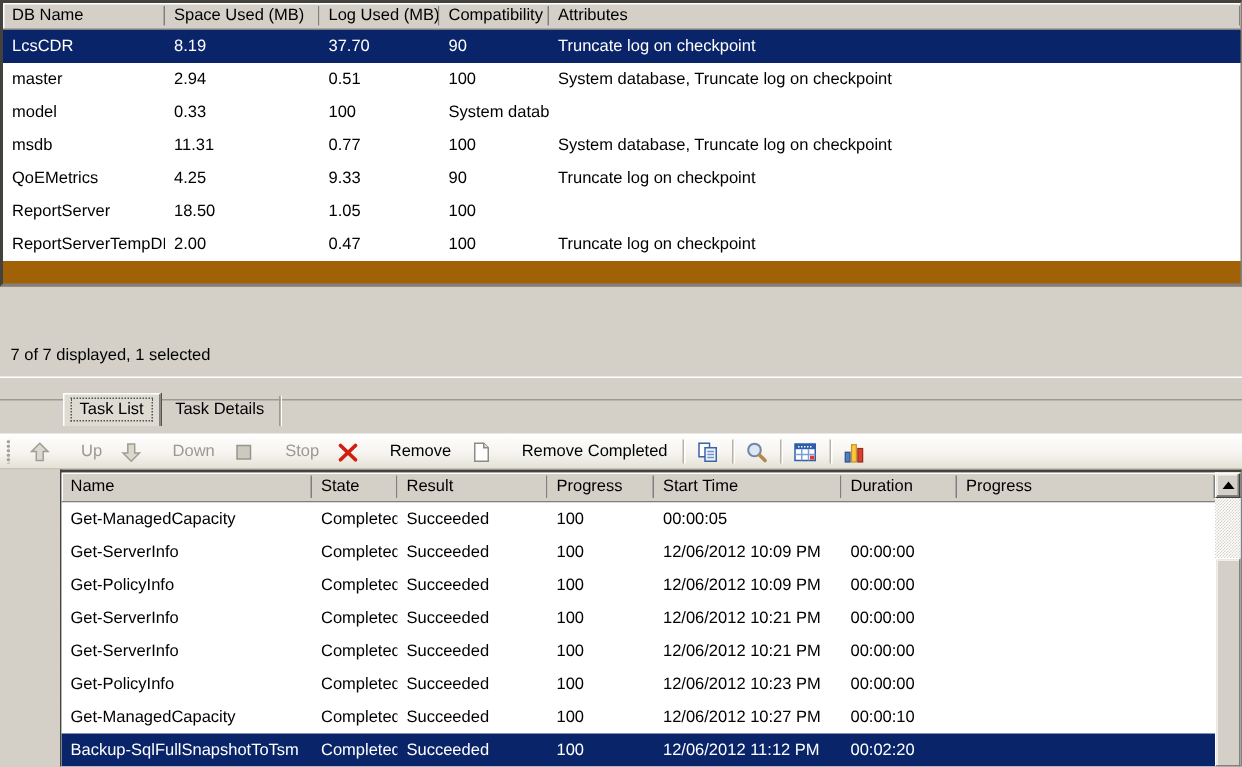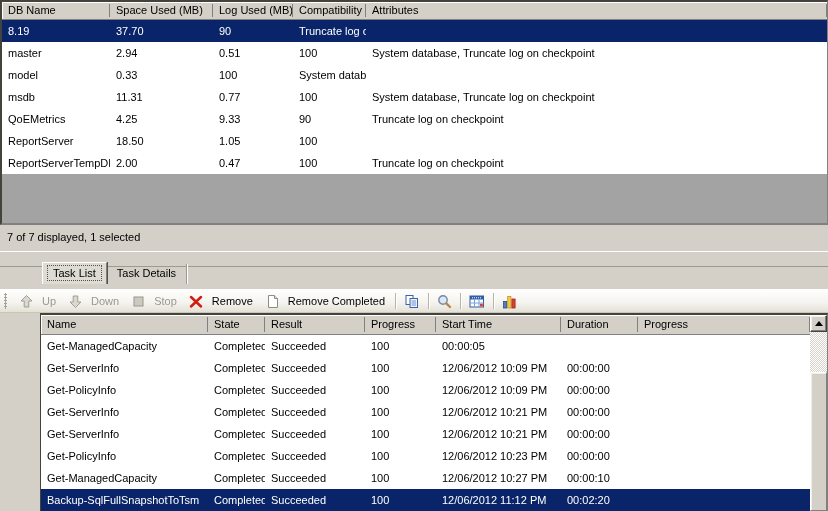--- a/index.html
+++ b/index.html
@@ -5,22 +5,22 @@
   * { margin:0; padding:0; box-sizing:border-box; }
   html,body { width:828px; height:511px; }
   body {
     position:relative; overflow:hidden;
     background:#d4d0c8; color:#000;
     font-family:"Liberation Sans", sans-serif; font-size:11px;
   }
 
   
   .db-panel {
-    position:absolute; left:0; top:0; width:828px; height:225px;
-    background:#a3a3a3;
+    position:absolute; left:0; top:0; width:828px; height:191px;
+    background:#a16207;
     border-top:2px solid #44423c; border-left:2px solid #44423c;
     border-right:1px solid #808080; border-bottom:2px solid #808080;
   }
   .lv-header { display:grid; background:#d4d0c8; height:18px; line-height:17px;
     border-bottom:1px solid #808080; box-shadow:inset 0 1px 0 #fff, inset 1px 0 0 #fff; }
   .db-panel .lv-header, .db-panel .lv-row { grid-template-columns:108px 103px 80px 73px 1fr; }
   .hcell { position:relative; padding-left:6px; white-space:nowrap; overflow:hidden; }
   .hcell::after { content:""; position:absolute; right:0; top:2px; bottom:2px; width:1px;
     background:#808080; box-shadow:1px 0 0 #fff; }
   .lv-row { display:grid; height:22px; line-height:22px; background:#fff; }
@@ -43,21 +43,21 @@
   .tab.active .tab-label { display:inline-block; border:1px dotted #55524a; padding:1px 5px; }
 
   
   .toolbar { position:absolute; top:289px; left:0; right:0; height:24px;
     display:flex; align-items:center;
     background:linear-gradient(#fefefd 0%, #f5f4f0 55%, #e4e1d6 100%);
     border-top:1px solid #fff; border-bottom:1px solid #c9c6b9; padding-left:2px; }
   .grip { width:4px; height:16px; margin:0 5px 0 2px;
     background-image:radial-gradient(circle at 1.5px 1.5px, #a5a296 1px, transparent 1.3px);
     background-size:4px 3px; }
-  .tb-btn { display:flex; align-items:center; gap:8px; padding:2px 6px; white-space:nowrap; cursor:default; }
+  .tb-btn { display:flex; align-items:center; gap:20px; padding:2px 6px; white-space:nowrap; cursor:default; }
   .tb-btn.disabled { color:#9b9890; }
   .tb-btn svg, .tb-icon-btn svg { display:block; }
   .tb-sep { width:1px; height:16px; background:#b7b4a7; box-shadow:1px 0 0 #fff; margin:0 4px; }
   .tb-icon-btn { padding:2px 4px; display:flex; align-items:center; cursor:default; }
 
   
   .task-panel { position:absolute; top:313px; left:0; right:0; bottom:0;
     background:#fff; border-top:2px solid #44423c; border-left:1px solid #44423c;
     border-right:1px solid #808080;margin-left:40px; }
   .task-lv { position:absolute; left:0; top:0; right:17px; bottom:0; overflow:hidden; }
@@ -87,20 +87,21 @@
 <section class="db-panel">
   <div class="lv-header" id="db-header">
       <div class="hcell">DB Name</div>
       <div class="hcell">Space Used (MB)</div>
       <div class="hcell">Log Used (MB)</div>
       <div class="hcell">Compatibility</div>
       <div class="hcell">Attributes</div>
     </div>
   <div id="db-body">
       <div class="lv-row selected">
+        <div class="cell">LcsCDR</div>
         <div class="cell">8.19</div>
         <div class="cell">37.70</div>
         <div class="cell">90</div>
         <div class="cell">Truncate log on checkpoint</div>
       </div>
       <div class="lv-row">
         <div class="cell">master</div>
         <div class="cell">2.94</div>
         <div class="cell">0.51</div>
         <div class="cell">100</div>

